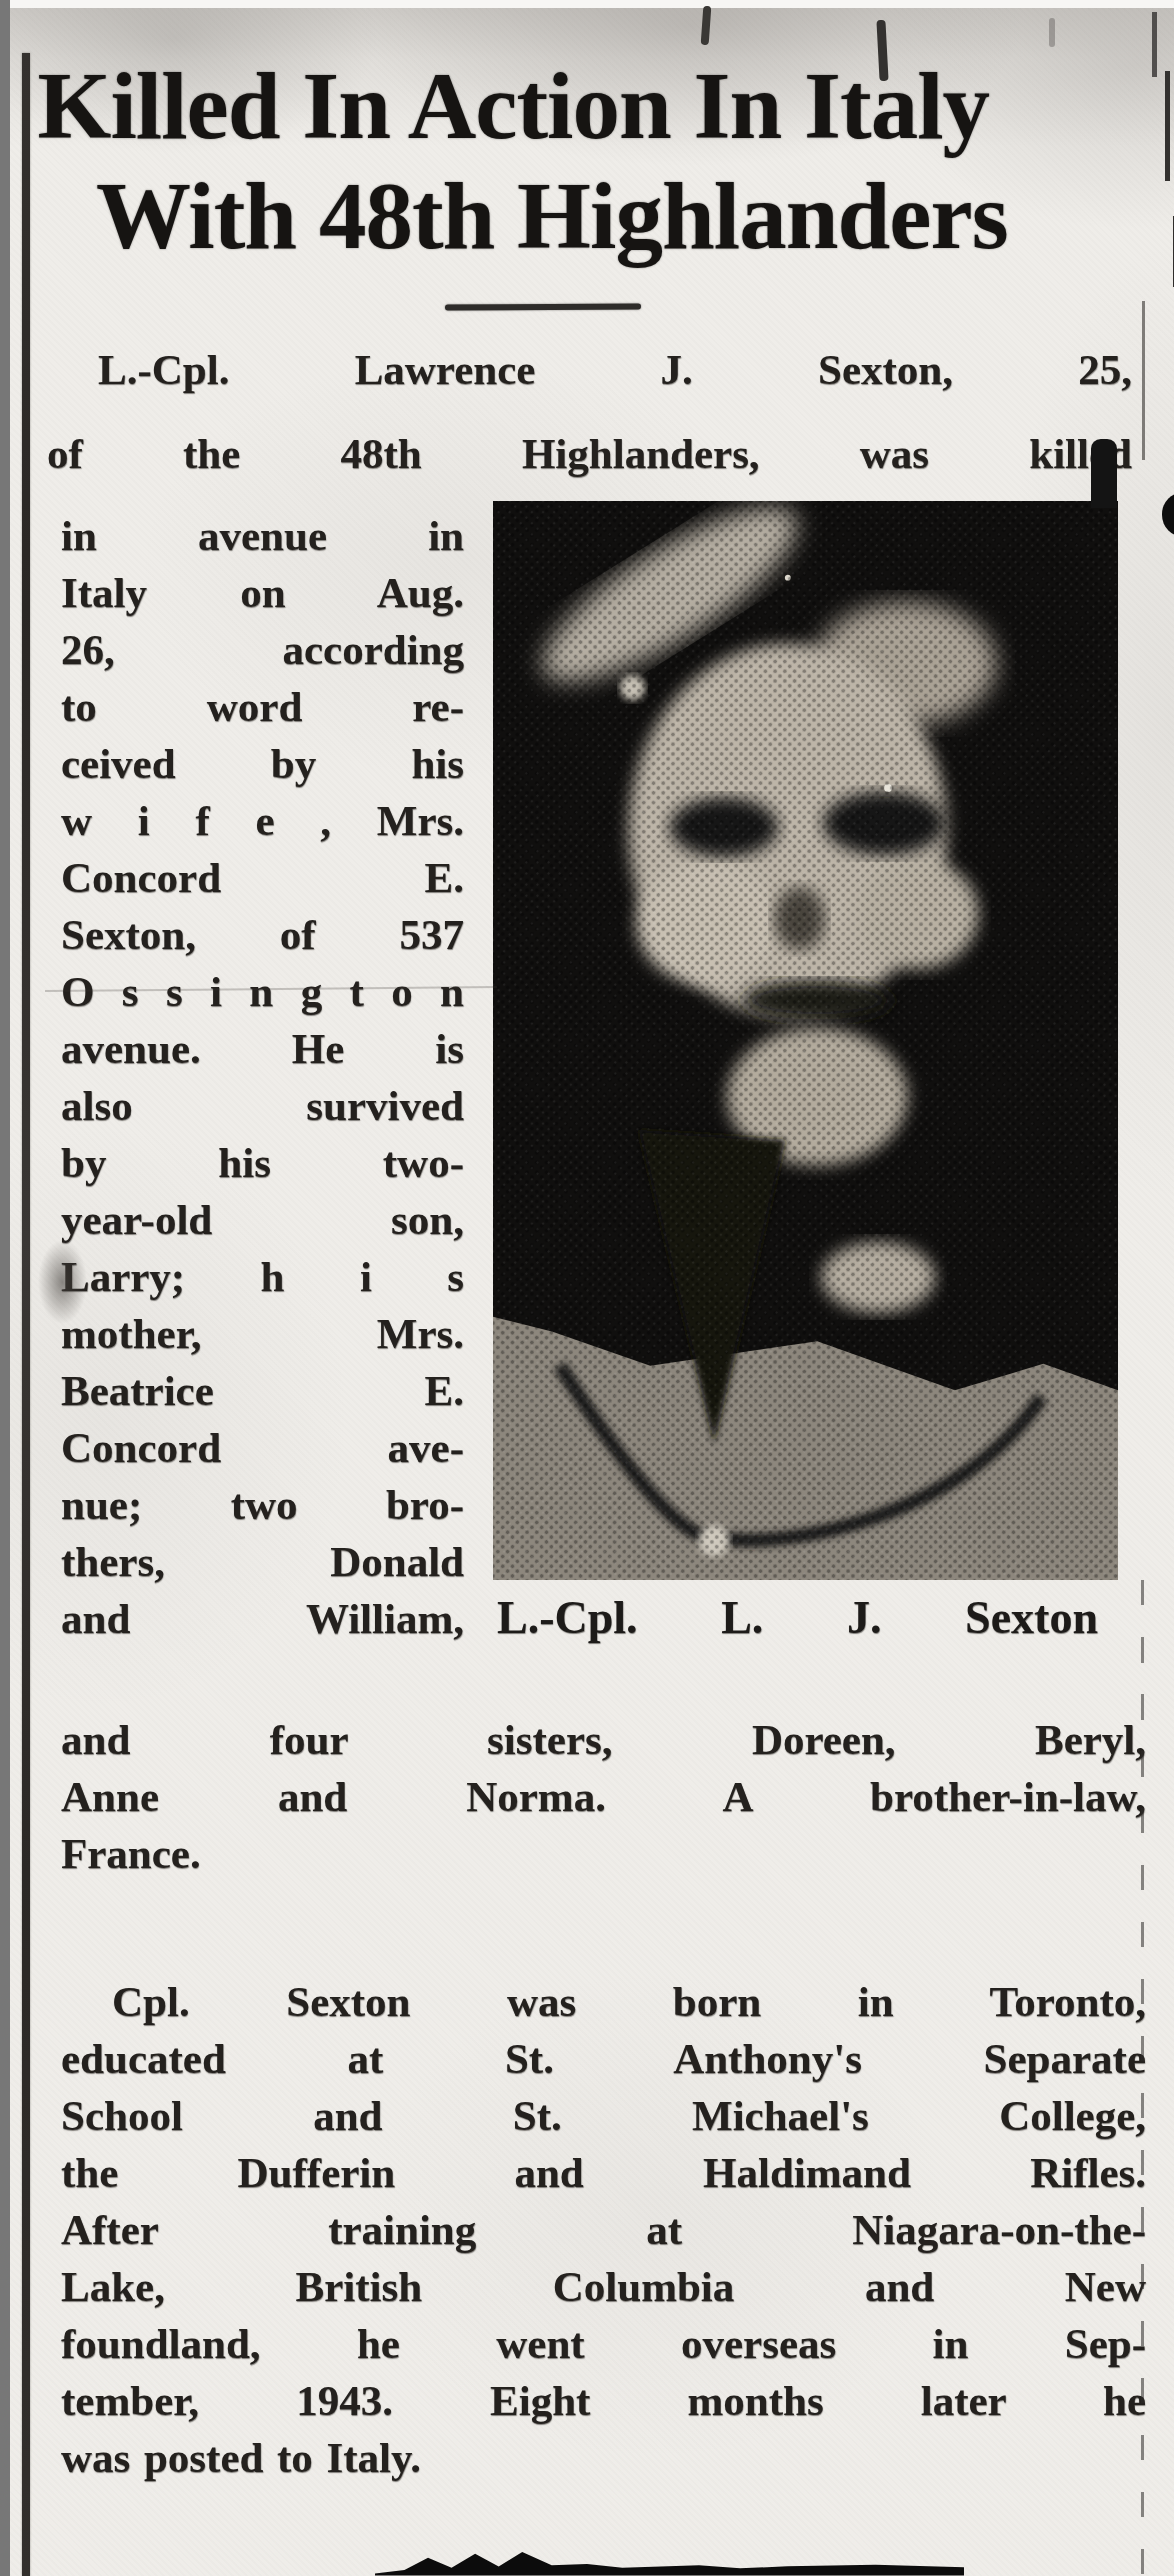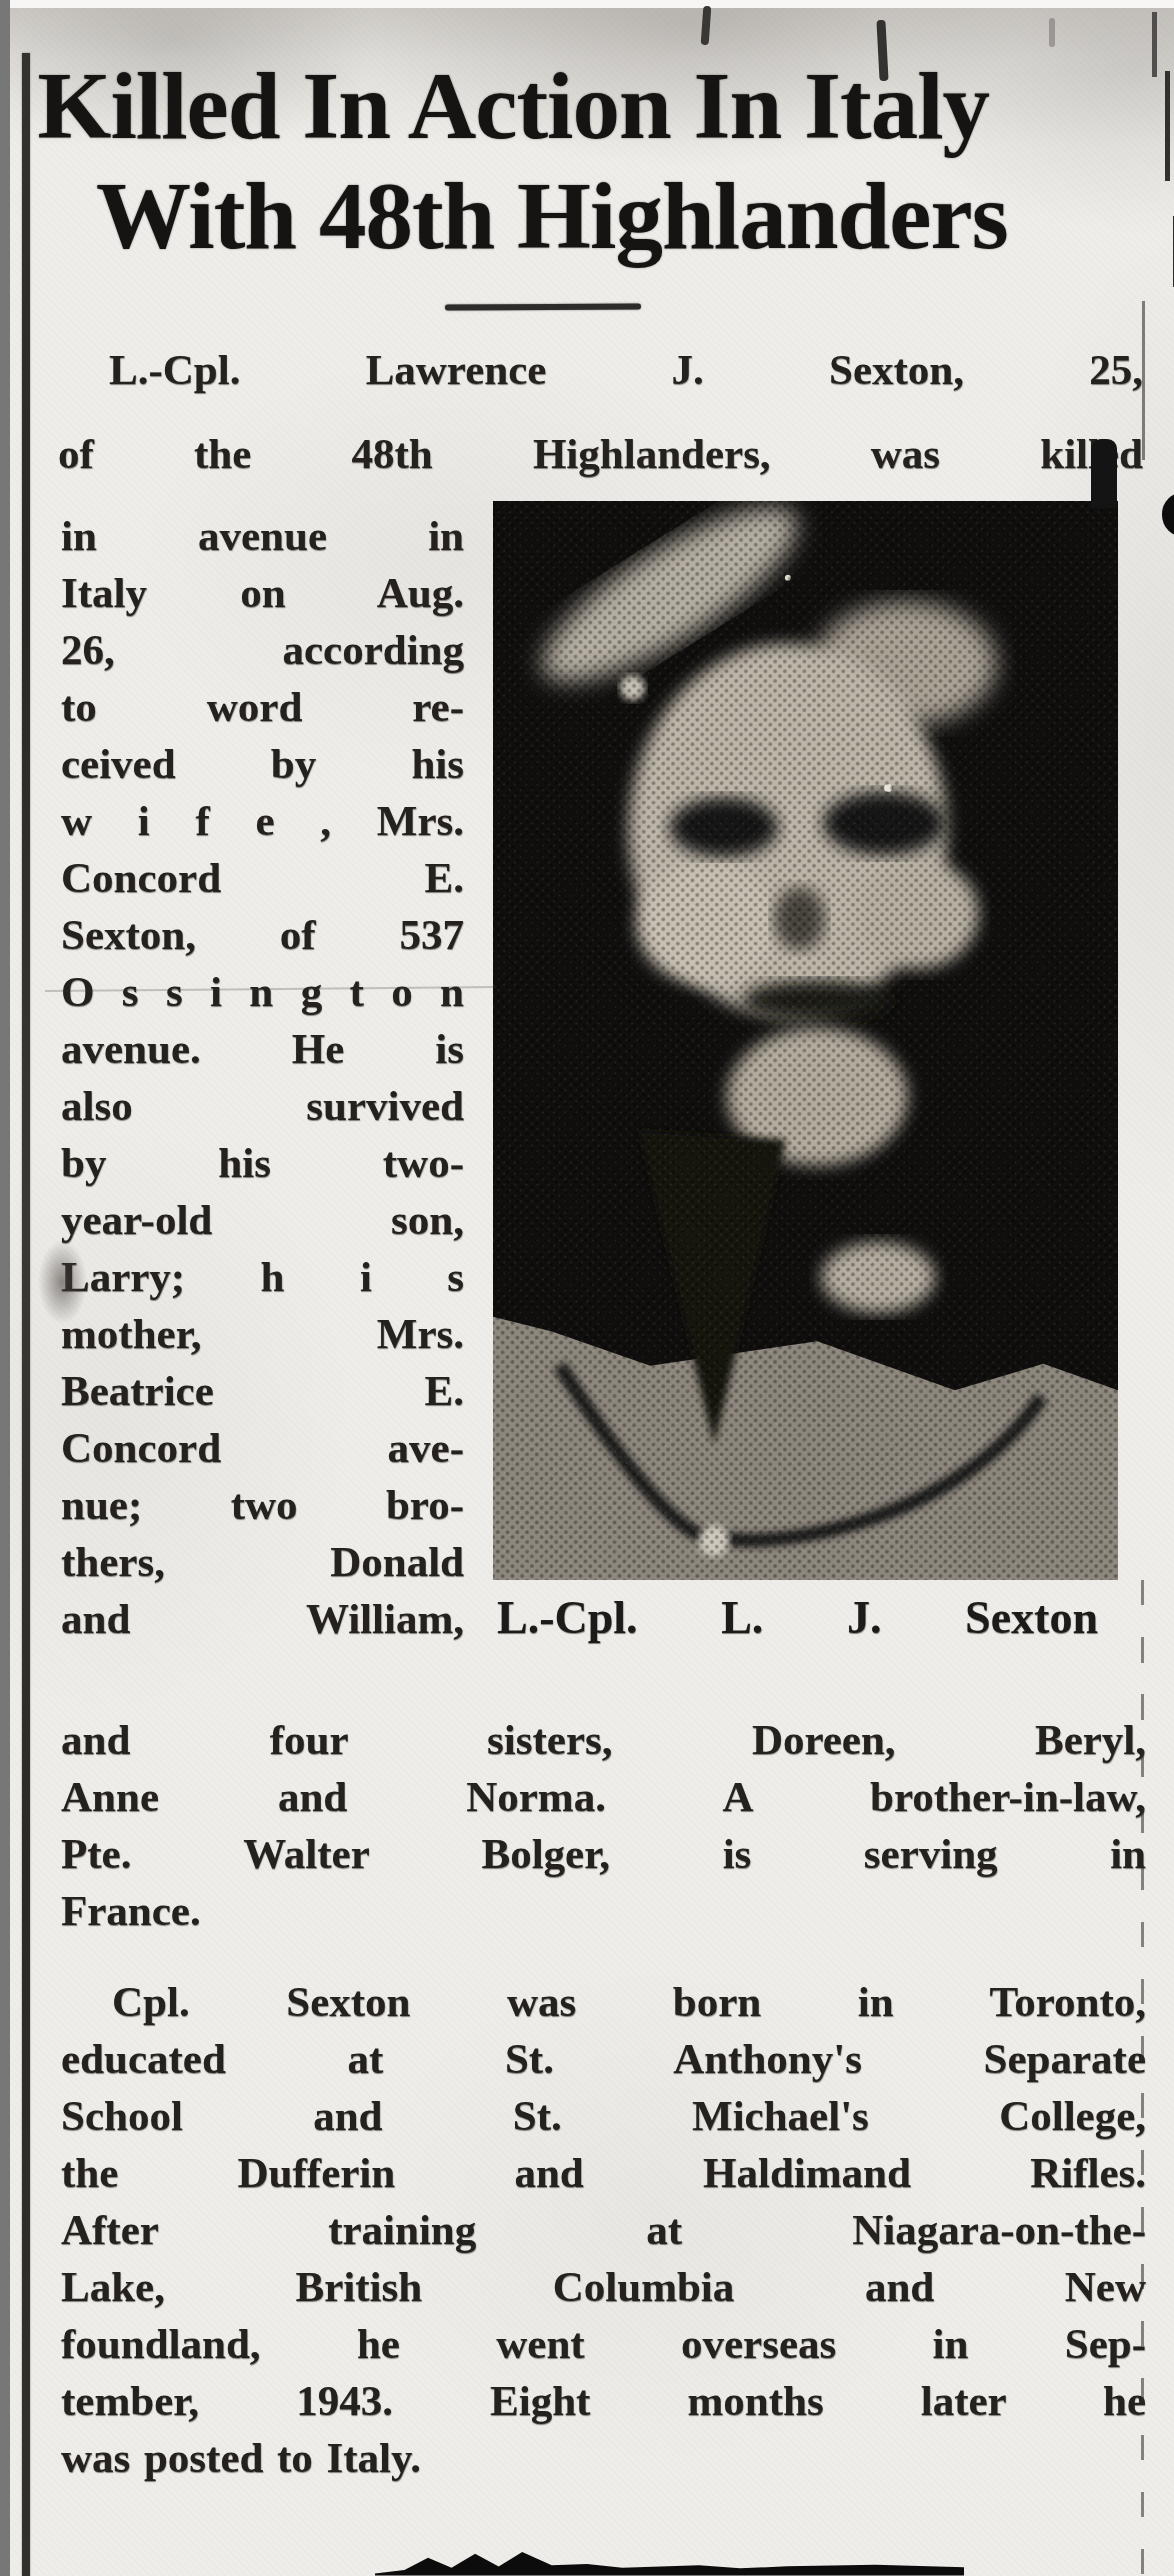--- a/index.html
+++ b/index.html
@@ -22,21 +22,21 @@
   .hl{position:absolute;font-weight:700;font-size:95px;line-height:1;letter-spacing:-1px;
       color:#161412;white-space:nowrap;text-shadow:0 0 2px rgba(22,20,18,.5);}
   .divider{position:absolute;left:435px;top:304px;width:196px;height:5.9px;background:#2e2c2a;
       border-radius:2.9px;transform:rotate(-.3deg);box-shadow:0 0 2px rgba(40,38,36,.6);}
   .tblock{position:absolute;}
   .body-line{display:block;font-weight:700;font-size:43px;color:#24211e;
       text-align:justify;text-align-last:justify;word-spacing:2.9px;
       text-shadow:0.4px 0.6px 1.1px rgba(32,29,26,.55);}
   .endp{text-align-last:left;}
   .indent{text-indent:51px;}
-  .lead{left:48px;top:328px;width:1085px;line-height:84px;}
+  .lead{left:37px;top:328px;width:1085px;line-height:84px;}
   .colblock{left:51px;top:507px;width:403px;line-height:57px;}
   .para2{left:51px;top:1711px;width:1085px;line-height:57px;}
   .para3{left:51px;top:1973px;width:1085px;line-height:57px;}
   .photo{position:absolute;left:483px;top:501px;width:625px;height:1079px;}
   .caption{position:absolute;left:487px;top:1588px;width:601px;line-height:59px;
       font-weight:700;font-size:46px;color:#1d1b19;text-align:justify;text-align-last:justify;
       text-shadow:0.4px 0.6px 1px rgba(30,27,24,.55);}
   .mark{position:absolute;}
   .left-rule{left:11.8px;top:53px;width:7.9px;height:2523px;
       background:linear-gradient(180deg,#34312e 0%,#2a2724 22%,#3a3734 47%,#2b2825 72%,#322f2c 100%);
@@ -149,21 +149,20 @@
     </svg>
   </div>
 
   <div class="mark" style="left:1081px;top:439px;width:25.5px;height:69px;background:#141414;border-radius:9.8px 9.8px 0 0;"></div>
 
   <div class="caption">L.-Cpl. L. J. Sexton</div>
 
   <div class="tblock para2">
     <span class="body-line">and four sisters, Doreen, Beryl,</span>
     <span class="body-line">Anne and Norma. A brother-in-law,</span>
-    <span class="body-line">Pte. Walter Bolger, is serving in</span>
     <span class="body-line endp">France.</span>
   </div>
 
   <div class="tblock para3">
     <span class="body-line indent">Cpl. Sexton was born in Toronto,</span>
     <span class="body-line">educated at St. Anthony's Separate</span>
     <span class="body-line">School and St. Michael's College,</span>
     <span class="body-line">the Dufferin and Haldimand Rifles.</span>
     <span class="body-line">After training at Niagara-on-the-</span>
     <span class="body-line">Lake, British Columbia and New</span>

